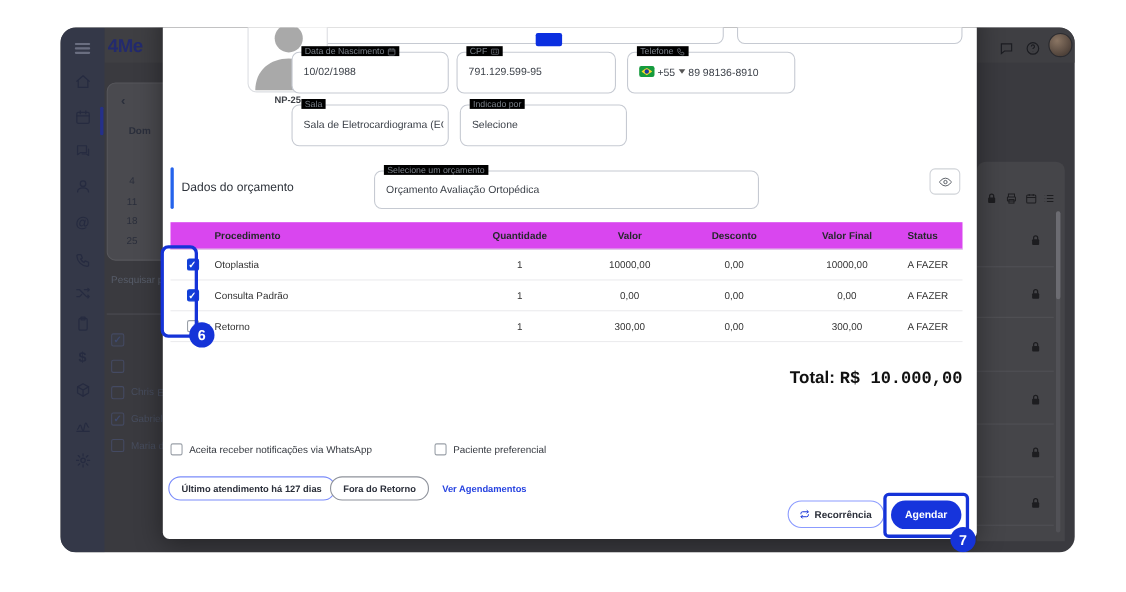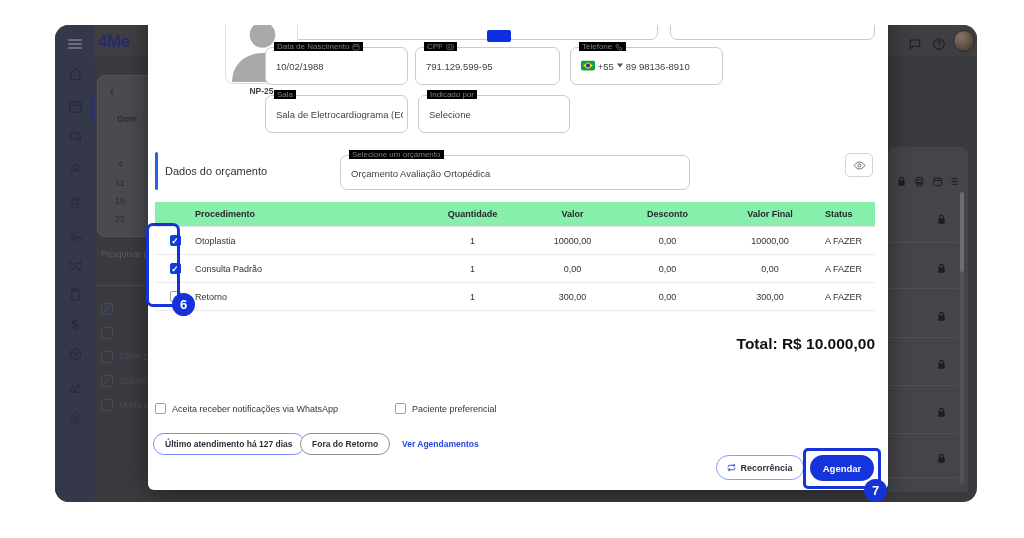--- a/index.html
+++ b/index.html
@@ -53,33 +53,33 @@
   .np-label { position:absolute; left:77px; top:81px; width:73px; text-align:center; font-size:8.5px; font-weight:700; color:#3c3f45; }
 
   .section-bar { position:absolute; left:7px; top:147px; width:3px; height:38px; background:#2563eb; border-radius:2px; }
   .section-title { position:absolute; left:17px; top:160px; font-size:11px; color:#2e333b; }
 
   .eye-btn { position:absolute; left:697px; top:148px; width:28px; height:24px; border:1px solid #d0d3d8; border-radius:5px; background:#fff; display:flex; align-items:center; justify-content:center; }
   .eye-btn svg { width:13px; height:13px; stroke:#555a62; fill:none; stroke-width:1.6; }
 
   .ptable { position:absolute; left:7px; top:197px; width:720px; font-size:9px; color:#333; }
   .trow { display:grid; grid-template-columns:40px 225px 105px 95px 95px 110px 1fr; align-items:center; height:28px; border-bottom:1px solid #ececee; }
-  .trow.head { background:#86efac; font-weight:700; color:#26282c; height:25px; border-bottom:1px solid #e4e4e6; }
+  .trow.head { background:#d946ef; font-weight:700; color:#26282c; height:25px; border-bottom:1px solid #e4e4e6; }
   .c-center { text-align:center; }
   .cb { width:11px; height:11px; border:1.5px solid #9aa0a8; border-radius:2px; background:#fff; margin:0 auto; }
   .cb.on { background:#1240d8; border-color:#1240d8; color:#fff; font-size:9px; line-height:10px; text-align:center; font-weight:700; }
 
   .notes { position:absolute; left:7px; top:318px; width:515px; height:50px; border:1px solid #c2c6cd; border-radius:6px; background:#fff; }
   .notes .lbl { position:absolute; top:-6px; left:8px; background:#fff; padding:0 3px; font-size:8px; color:#7a8089; }
   .resize-grip { position:absolute; right:2px; bottom:2px; width:8px; height:8px;
      background:repeating-linear-gradient(135deg, transparent 0 2px, #9aa0a8 2px 3px); clip-path:polygon(100% 0, 100% 100%, 0 100%); }
 
   .total { position:absolute; right:13px; top:330px; font-size:15.5px; color:#111; }
   .total b { font-weight:800;margin-top:20px; }
-  .total span { font-weight:700; }
+  .total span { font-weight:700;font-family:Liberation Mono, monospace; }
 
   .opt-cb { position:absolute; top:398px; width:11px; height:11px; border:1.5px solid #9aa0a8; border-radius:2px; }
   .opt-label { position:absolute; top:399px; font-size:9px; color:#33373e; }
 
   .pill { position:absolute; top:428px; height:22px; display:flex; align-items:center; padding:0 11px; border-radius:12px; background:#fff; font-size:8.5px; color:#2b2f3a; font-weight:600; white-space:nowrap; }
   .pill.blue { border:1.5px solid #7b8cfa; }
   .pill.gray { border:1.5px solid #8e929b; }
   .link { position:absolute; top:434px; font-size:8.5px; font-weight:700; color:#2743e0; }
 
   .btn-recur { position:absolute; left:568px; top:450px; width:88px; height:25px; border:1.5px solid #8b9bff; border-radius:14px; background:#fff;

